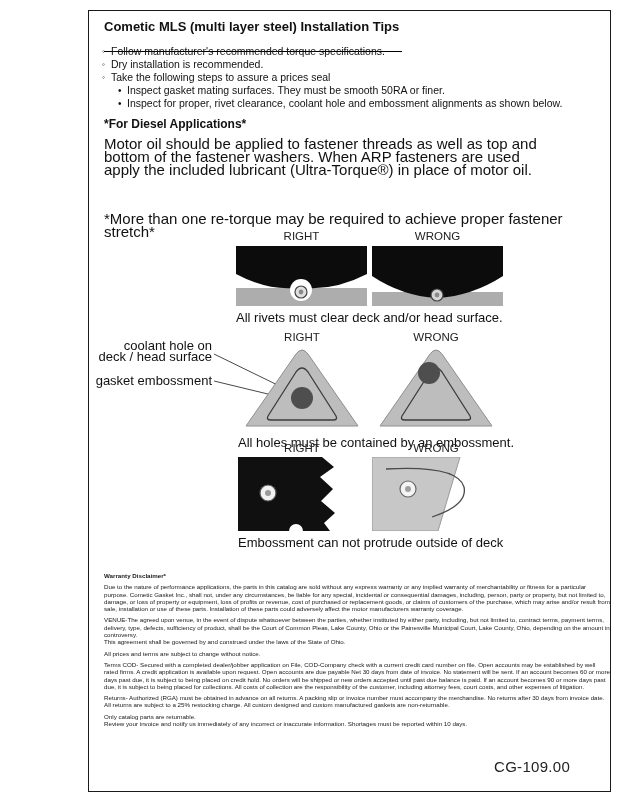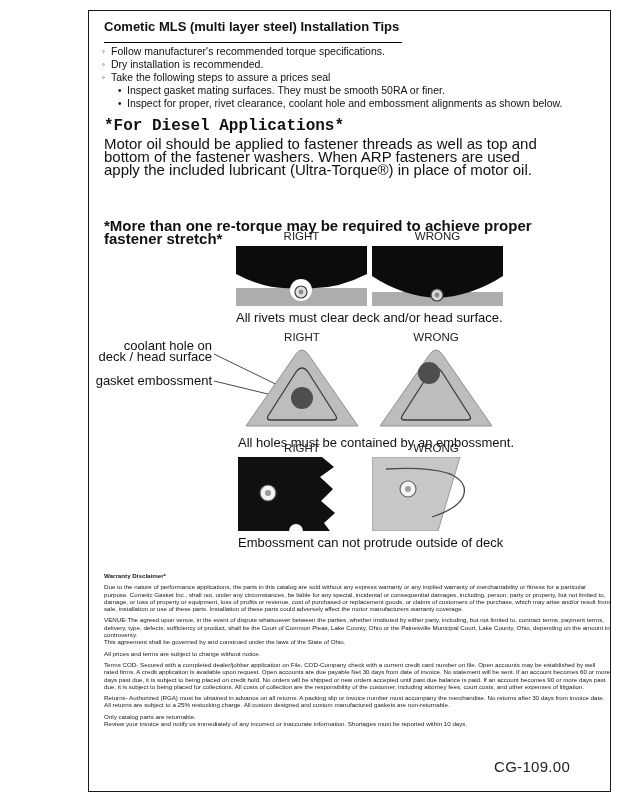--- a/index.html
+++ b/index.html
@@ -5,31 +5,31 @@
   html,body{margin:0;padding:0;}
   body{
     width:618px;height:800px;background:#ffffff;
     font-family:"Liberation Sans", sans-serif;color:#111;
     -webkit-font-smoothing:antialiased;
   }
   .page{position:relative;width:618px;height:800px;background:#fff;overflow:hidden;}
   .abs{position:absolute;}
   .frame{left:88px;top:10px;width:521px;height:780px;border:1px solid #1a1a1a;}
   .title{left:104px;top:19px;margin:0;font-size:13px;font-weight:700;
-         border-bottom:1.5px solid #000;padding:0 3px 8px 0;display:inline-block;}
+         border-bottom:1.5px solid #000;padding:0 3px 17px 0;display:inline-block;}
   .bullets{left:102px;top:45px;width:492px;font-size:10.5px;}
   .b-line{display:flex;line-height:13px;}
   .mk{width:9px;flex:0 0 9px;text-align:left;font-size:8.5px;line-height:13px;}
   .sub{margin-left:16px;}
   .sub .mk{font-size:10px;}
-  .diesel-h{left:104px;top:117px;font-size:16px;font-weight:700;font-family:Liberation Mono, monospace;}
+  .diesel-h{left:104px;top:117px;font-size:12px;font-weight:700;}
   .para{width:452px;font-size:15px;line-height:13px;}
   .p1{left:104px;top:137px;}
   .p2{left:104px;top:171px;}
-  .p3{left:104px;top:219px;width:470px;font-weight:bold;}
+  .p3{left:104px;top:212px;width:470px;}
   .dlabel{width:131px;text-align:center;font-size:11.5px;color:#222;}
   .dlabel2{width:128px;text-align:center;font-size:11.5px;color:#222;}
   .panel{display:block;}
   .panel svg{display:block;width:100%;height:100%;}
   .caption{font-size:13px;line-height:13px;}
   .callout{width:118px;text-align:right;font-size:13px;line-height:10.5px;color:#111;}
   .legal{left:104px;top:572px;width:506px;font-size:6.2px;line-height:7.3px;color:#181818;}
   .legal p{margin:0 0 4px 0;}
   .legal p.tight{margin:0;}
   .legal .lh{font-weight:700;margin:0 0 4px 0;}

